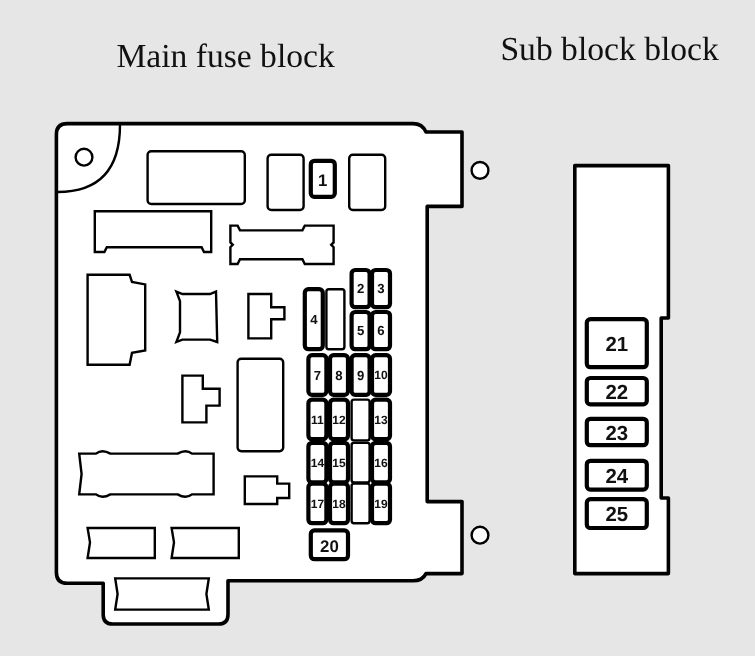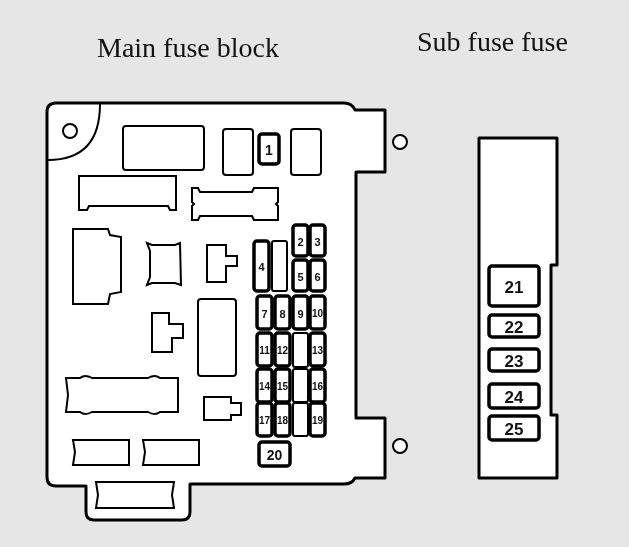--- a/index.html
+++ b/index.html
@@ -11,21 +11,21 @@
   .outline { fill: #fff; stroke: #000; stroke-width: 3; stroke-linejoin: round; }
   .part { fill: #fff; stroke: #000; stroke-width: 2; }
   .fuse { fill: #fff; stroke: #000; stroke-width: 3.5; }
   .hole { fill: #fff; stroke: #000; stroke-width: 2; }
   .flabel { font-family: "Liberation Sans", sans-serif; font-weight: bold; fill: #111; text-anchor: middle; dominant-baseline: central; }
 </style>
 </head>
 <body>
 
 <div class="title" id="main-title">Main fuse block</div>
-<div class="title" id="sub-title">Sub fuse fuse</div>
+<div class="title" id="sub-title">Sub block block</div>
 
 <svg id="diagram" width="629" height="547" xmlns="http://www.w3.org/2000/svg">
   <g id="main-block">
     <path class="outline" d="M56,103 L344,103 Q352,103 355,110 L385,110 L385,172 L356,172 L356,418 L385,418 L385,478 L355,478 Q352,484 344,484 L190,484 L190,512 Q190,520 182,520 L94,520 Q86,520 86,512 L86,486 L56,486 Q47,486 47,477 L47,112 Q47,103 56,103 Z"></path>
     <path class="part" d="M48,160 Q100,160 100,104" fill="none"></path>
     <circle class="hole" cx="70" cy="131" r="7"></circle>
     <circle class="hole" cx="400" cy="142" r="7"></circle>
     <circle class="hole" cx="400" cy="446" r="7"></circle>
 
     <rect class="part" x="123" y="126" width="81" height="44" rx="3"></rect>

